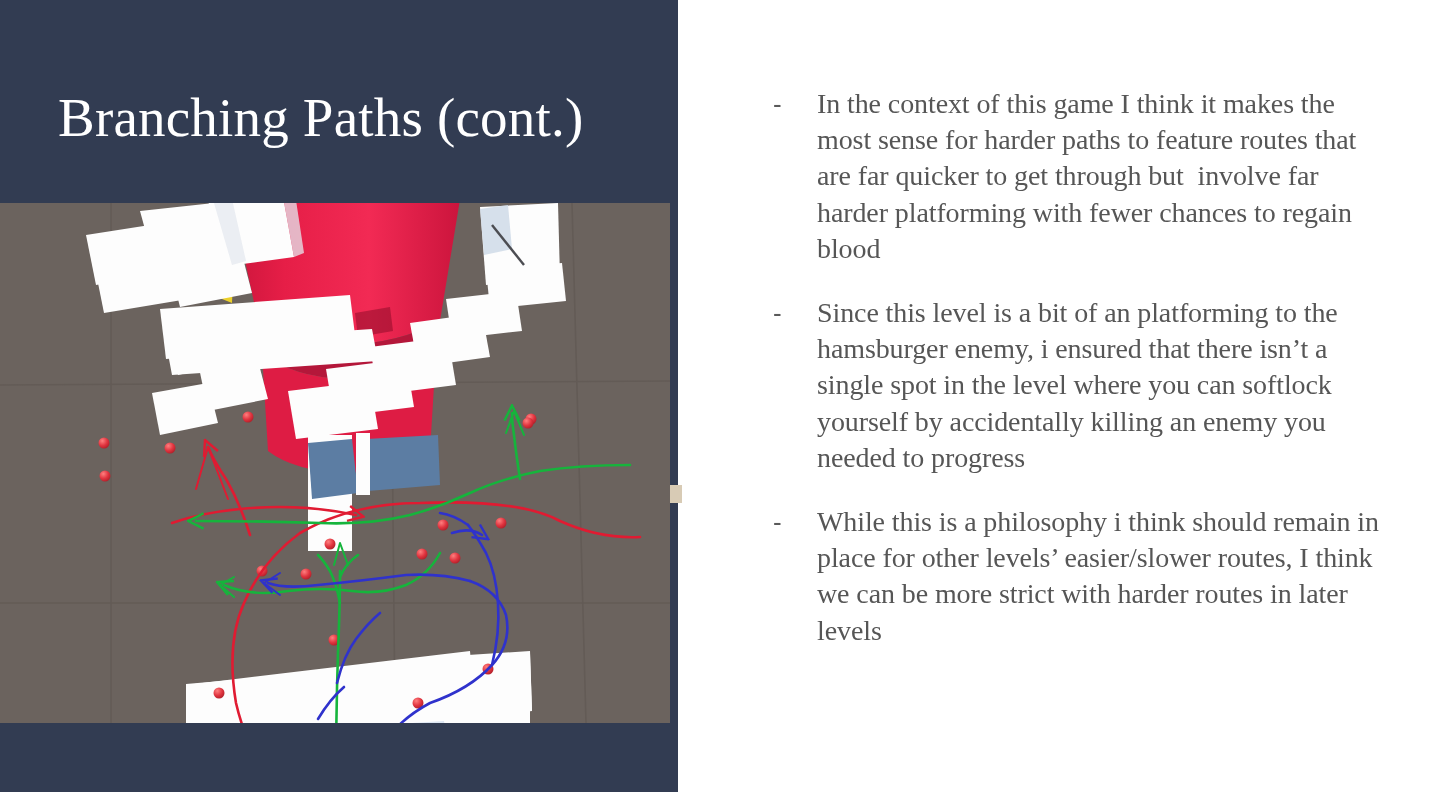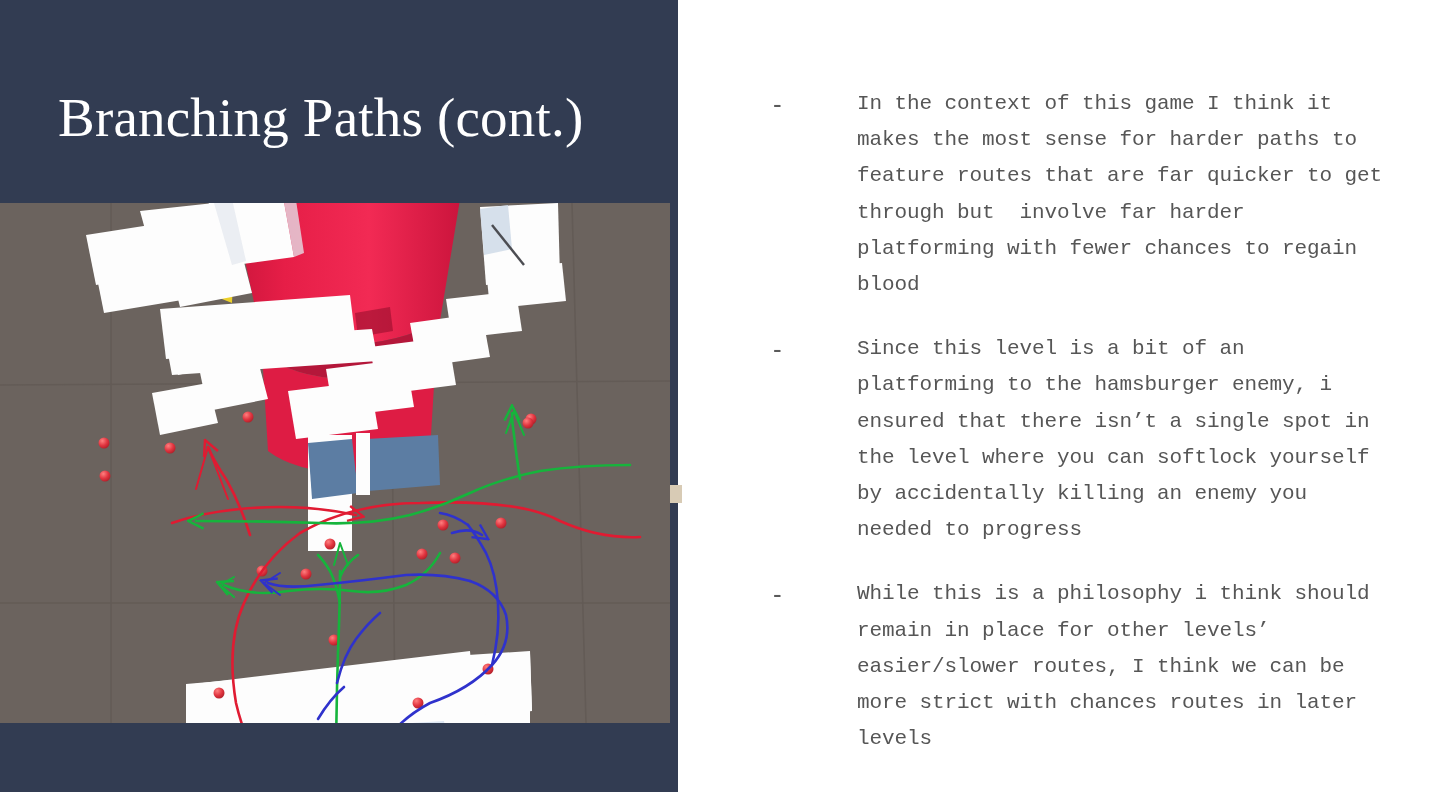--- a/index.html
+++ b/index.html
@@ -85,26 +85,25 @@
     flex: 0 0 auto;
     width: 44px;
     color: #5a5a5a;
     font-size: 26px;
     line-height: 36px;
     font-family: "Liberation Sans", sans-serif;
   }
   .bullet-text {
     flex: 1 1 auto;
     color: #565656;
-    font-size: 21px;
+    font-size: 28px;
     line-height: 36.2px;
-    font-family: Liberation Mono, monospace;
+    font-family: Liberation Serif, serif;
     letter-spacing: -0.1px;
     white-space: pre-wrap;
-    margin-left: 40px;
   }
 </style>
 </head>
 <body>
 
 <div id="slide">
 
   <div id="left-panel">
 
     <div id="game-image">
@@ -266,19 +265,19 @@
         <span class="bullet-text">In the context of this game I think it makes the most sense for harder paths to feature routes that are far quicker to get through but  involve far harder platforming with fewer chances to regain blood</span>
       </div>
 
       <div class="bullet-row">
         <span class="bullet-marker">-</span>
         <span class="bullet-text">Since this level is a bit of an platforming to the hamsburger enemy, i ensured that there isn’t a single spot in the level where you can softlock yourself by accidentally killing an enemy you needed to progress</span>
       </div>
 
       <div class="bullet-row">
         <span class="bullet-marker">-</span>
-        <span class="bullet-text">While this is a philosophy i think should remain in place for other levels’ easier/slower routes, I think we can be more strict with chances routes in later levels</span>
+        <span class="bullet-text">While this is a philosophy i think should remain in place for other levels’ easier/slower routes, I think we can be more strict with harder routes in later levels</span>
       </div>
 
     </div>
   </div>
 
 </div>
 
 </body></html>

